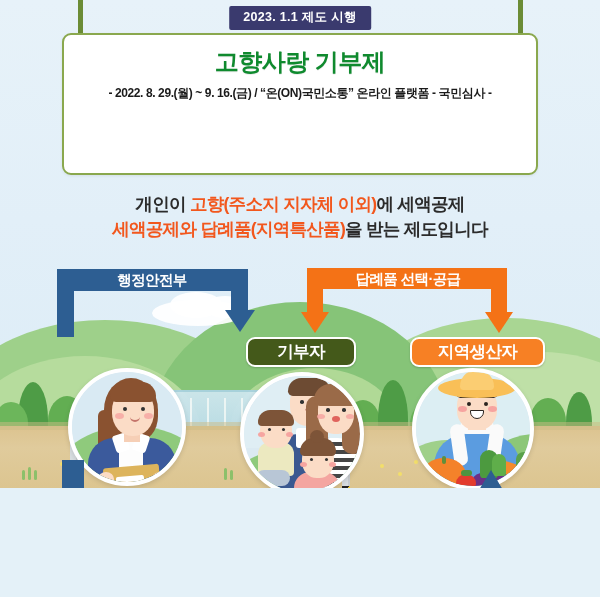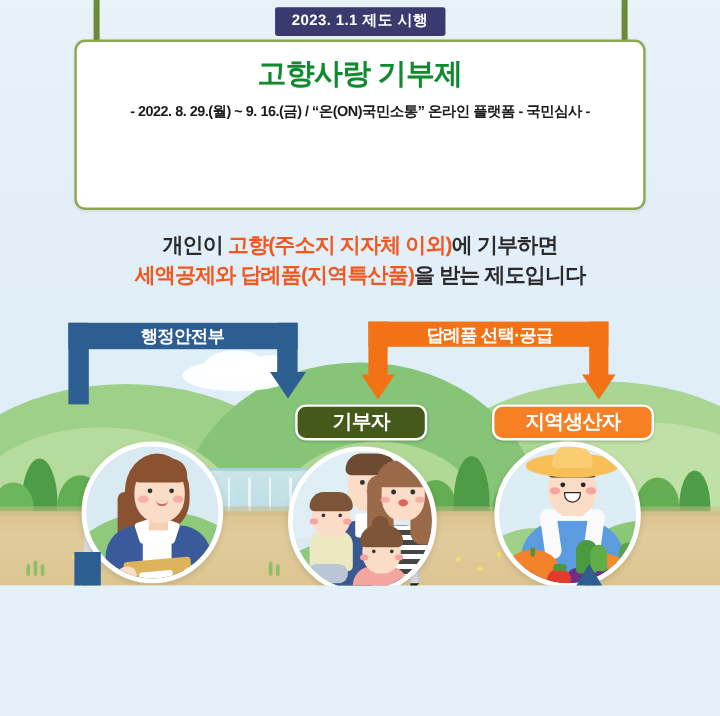--- a/index.html
+++ b/index.html
@@ -214,21 +214,21 @@
 
   <div class="card">
     <div class="title">
       <div>고향사랑 기부제</div>
     </div>
     <div class="subtitle">- 2022. 8. 29.(월) ~ 9. 16.(금) / “온(ON)국민소통” 온라인 플랫폼 - 국민심사 -</div>
   </div>
 
   <div class="desc">
     <div>
-      <span>개인이 </span><span class="hl">고향(주소지 지자체 이외)</span><span>에 기부하면</span>
+      <span>개인이 </span><span class="hl">고향(주소지 지자체 이외)</span><span>에 세액공제</span>
     </div>
     <div>
       <span class="hl">세액공제와 답례품(지역특산품)</span><span>을 받는 제도입니다</span>
     </div>
   </div>
 
   <div class="cloud" style="left:152px; top:300px; width:92px; height:26px;"></div>
   <div class="cloud" style="left:170px; top:292px; width:52px; height:26px;"></div>
   <div class="cloud" style="left:205px; top:296px; width:40px; height:22px;"></div>
 

